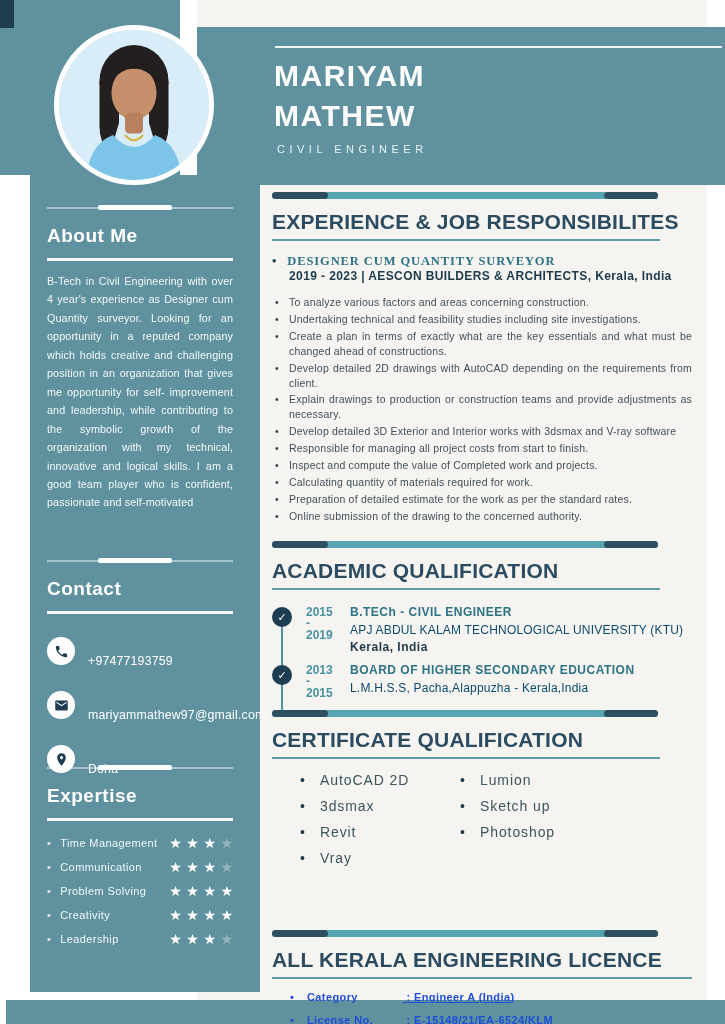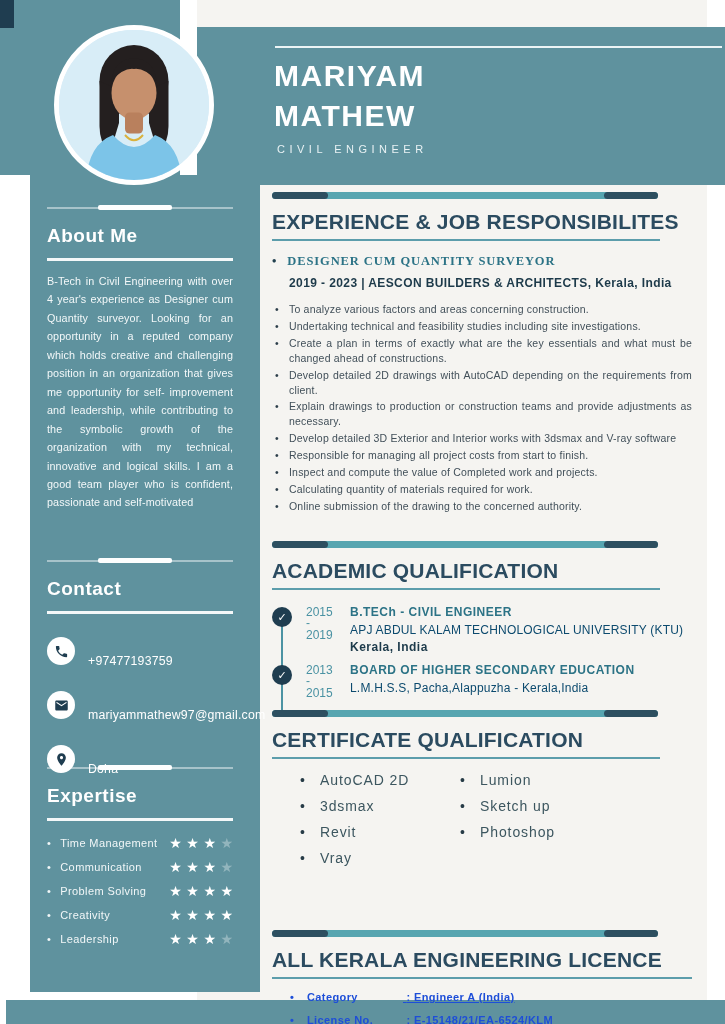--- a/index.html
+++ b/index.html
@@ -61,33 +61,33 @@
   #sec-lic  { top:882px;margin-top:48px; }
   .bar { position:relative; width:386px; height:7px; background:var(--divider_teal); border-radius:4px; }
   .bar::before { content:""; position:absolute; left:0;  top:0; width:56px; height:7px; border-radius:4px; background:var(--divider_dark); }
   .bar::after  { content:""; position:absolute; right:0; top:0; width:54px; height:7px; border-radius:4px; background:var(--divider_dark); }
   .sec h2 { margin:11px 0 0; color:var(--heading); font-size:21px; letter-spacing:.2px; }
   .underline { margin-top:5px; width:388px; height:2px; background:#5c9dab; }
   .underline.wide { width:420px; }
 
   .role { margin-top:13px; color:var(--accent_teal); font-size:12.5px; font-weight:bold; letter-spacing:.9px;font-family:Liberation Serif, serif; }
   .role::before { content:"•"; color:#21404f; margin-right:10px; }
-  .period { margin-top:7px; padding-left:17px; color:#1d3a4a; font-size:12px; font-weight:bold; letter-spacing:.4px; }
+  .period { padding-left:17px; color:#1d3a4a; font-size:12px; font-weight:bold; letter-spacing:.4px; }
   .bullets { margin:12px 0 0; padding:0; list-style:none; }
   .bullets li { position:relative; padding-left:17px; margin-bottom:2px; color:#414f59;
                 font-size:10.5px; line-height:1.42; text-align:justify; letter-spacing:.2px; }
   .bullets li::before { content:"•"; position:absolute; left:3px; top:0; color:#2c3e4a; }
 
   .timeline { position:relative; margin-top:15px; }
   .timeline::before { content:""; position:absolute; left:9px; top:8px; bottom:-16px; width:2px; background:#4c93a3; }
   .t-entry { position:relative; display:flex; padding-left:34px; margin-bottom:9px; }
   .t-badge { position:absolute; left:0; top:2px; width:20px; height:20px; border-radius:50%;
              background:var(--navy); color:#ffffff; font-size:11px;
              display:flex; align-items:center; justify-content:center; z-index:2; }
-  .t-years { flex:0 0 44px; color:var(--year_teal); font-size:12px; font-weight:normal; line-height:1.2; }
+  .t-years { flex:0 0 44px; color:var(--year_teal); font-size:12px; font-weight:bold; line-height:1.2; }
   .t-years .dash { line-height:.7; }
   .t-info { }
   .t-title { color:var(--accent_teal); font-size:12px; font-weight:bold; letter-spacing:.5px; }
   .t-inst  { margin-top:4px; color:#0c4a6e; font-size:12px; font-weight:normal; letter-spacing:.2px; }
   .t-loc   { margin-top:3px; color:#1d3a4a; font-size:12px; font-weight:bold; letter-spacing:.5px; }
   .t-loc:empty { display:none; }
 
   .cert-cols { display:flex; margin-top:13px; padding-left:28px; }
   .cert-list { margin:0; padding:0; list-style:none; width:160px; }
   .cert-list li { position:relative; padding-left:20px; margin-bottom:10px; color:#3c565f;
@@ -256,20 +256,21 @@
         <li>Explain drawings to production or construction teams and provide adjustments as necessary.</li>
 
         <li>Develop detailed 3D Exterior and Interior works with 3dsmax and V-ray software</li>
 
         <li>Responsible for managing all project costs from start to finish.</li>
 
         <li>Inspect and compute the value of Completed work and projects.</li>
 
         <li>Calculating quantity of materials required for work.</li>
 
+        <li>Preparation of detailed estimate for the work as per the standard rates.</li>
 
         <li>Online submission of the drawing to the concerned authority.</li>
       </ul>
   </div>
 
   <div class="sec" id="sec-acad">
     <div class="bar"></div>
     <h2>ACADEMIC QUALIFICATION</h2>
     <div class="underline"></div>
     <div class="timeline">

